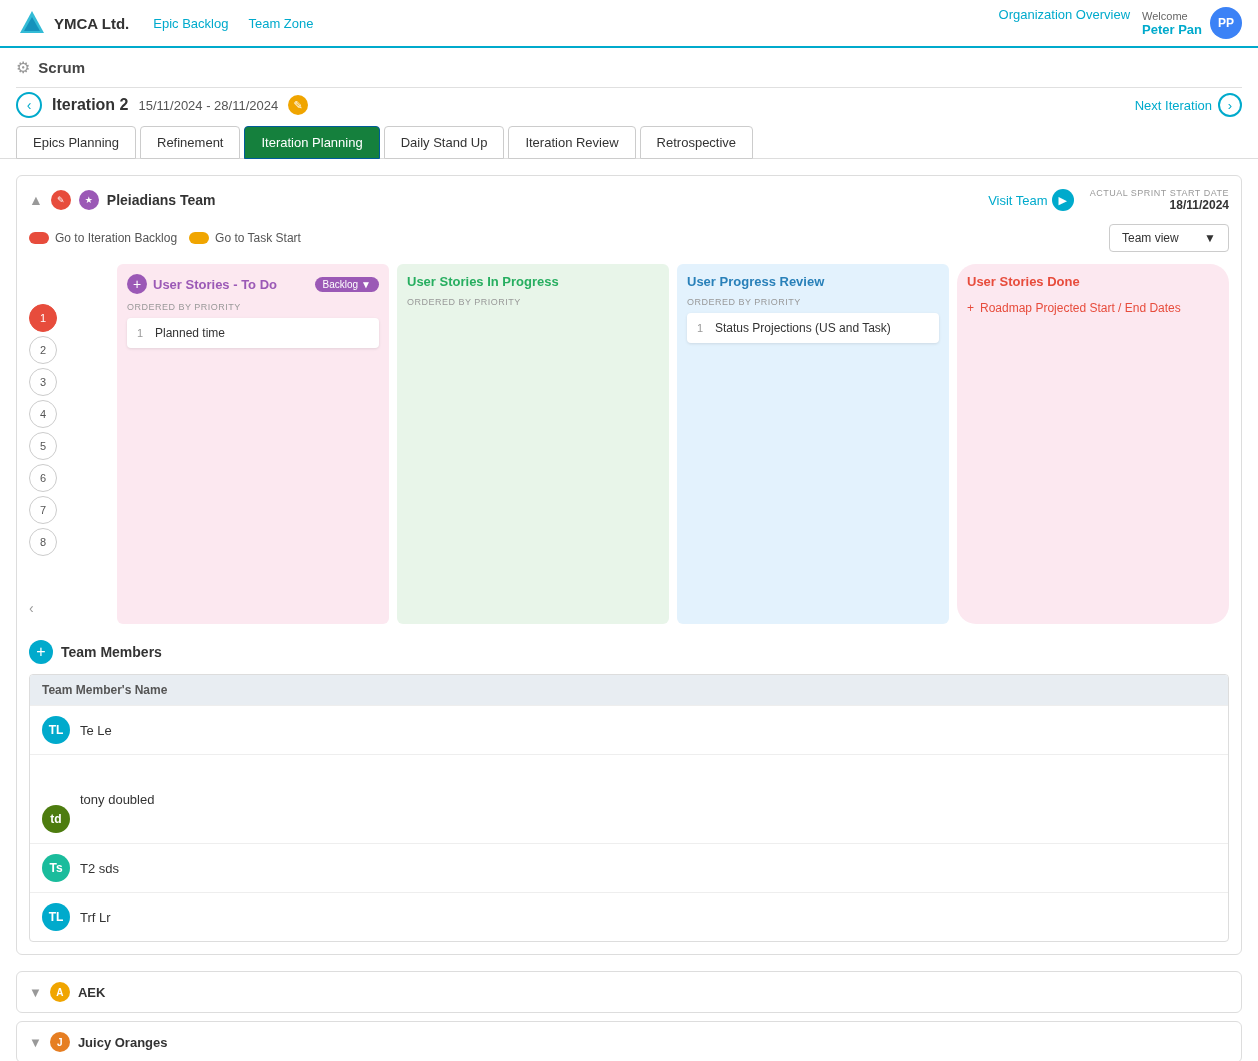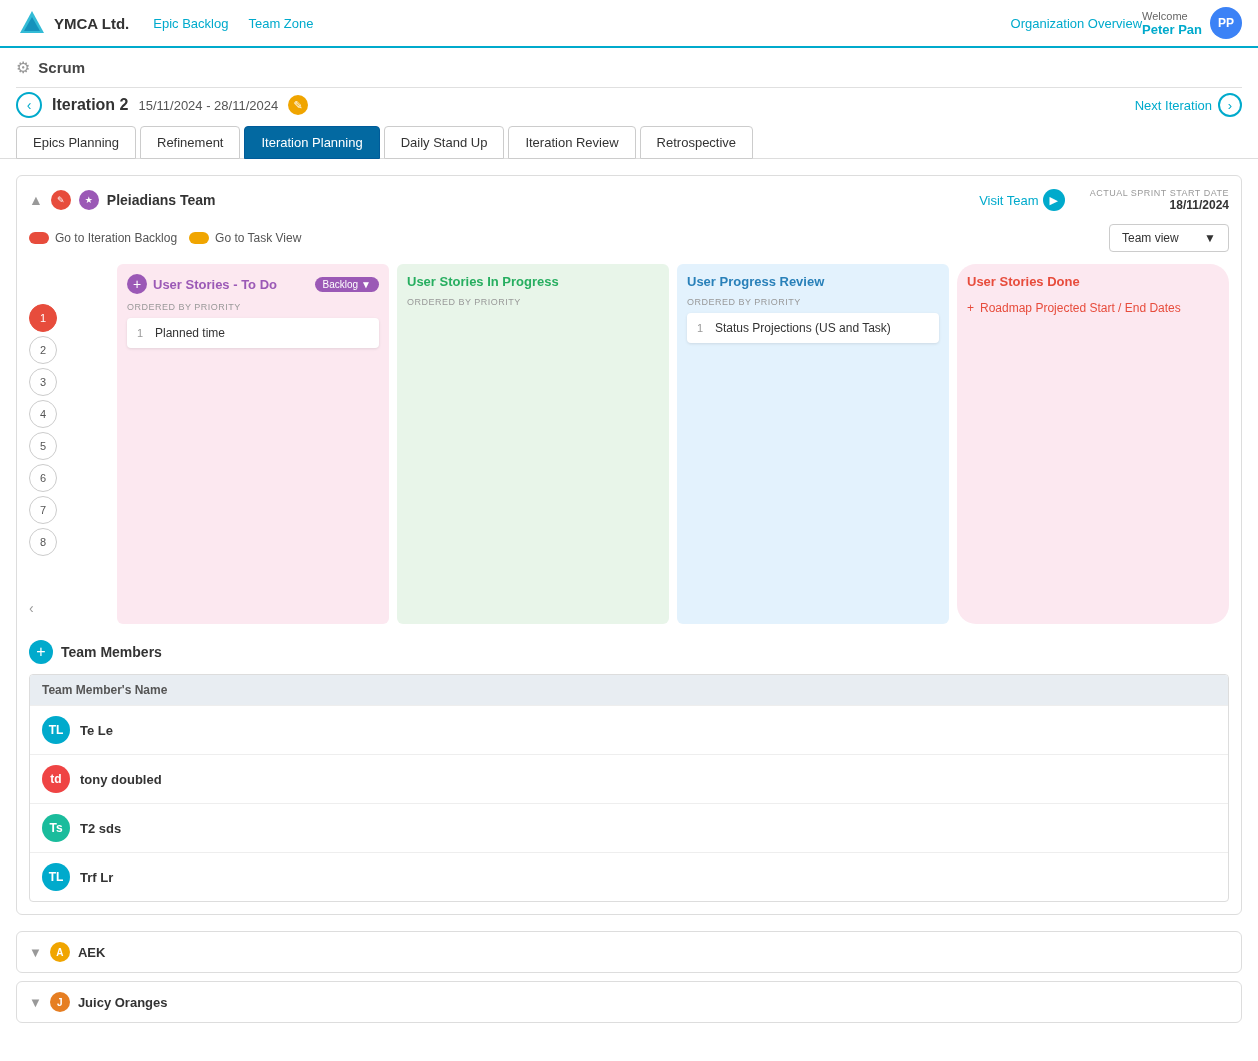--- a/index.html
+++ b/index.html
@@ -5,21 +5,21 @@
     * { box-sizing: border-box; margin: 0; padding: 0; }
     body { font-family: -apple-system, BlinkMacSystemFont, 'Segoe UI', sans-serif; font-size: 13px; color: #333; background: #fff; }
 
     
     .header { display: flex; align-items: center; padding: 0 16px; height: 48px; border-bottom: 2px solid #00aacc; }
     .logo-area { display: flex; align-items: center; gap: 6px; margin-right: 24px; }
     .logo-icon { width: 32px; height: 32px; }
     .logo-text { font-weight: 700; font-size: 15px; color: #333; }
     .nav-links { display: flex; gap: 20px; }
     .nav-link { color: #00aacc; text-decoration: none; font-size: 13px; cursor: pointer; }
-    .header-right { margin-left: auto; display: flex; align-items: center; }
+    .header-right { margin-left: auto; display: flex; align-items: flex-start; gap: 12px; }
     .org-overview { color: #00aacc; font-size: 13px; cursor: pointer; }
     .user-info { display: flex; align-items: center; gap: 8px; }
     .welcome-text { font-size: 11px; color: #666; }
     .user-name { font-size: 13px; color: #00aacc; font-weight: 600; }
     .avatar { width: 32px; height: 32px; border-radius: 50%; background: #3b82f6; display: flex; align-items: center; justify-content: center; color: white; font-size: 12px; font-weight: 700; }
 
     
     .breadcrumb-bar { display: flex; align-items: center; padding: 10px 16px; gap: 8px; }
     .breadcrumb-icon { color: #999; font-size: 16px; }
     .breadcrumb-text { font-size: 15px; font-weight: 600; color: #444; }
@@ -29,34 +29,34 @@
     .nav-btn { width: 26px; height: 26px; border-radius: 50%; background: #fff; border: 2px solid #00aacc; color: #00aacc; display: flex; align-items: center; justify-content: center; cursor: pointer; font-size: 14px; }
     .iteration-title { font-size: 16px; font-weight: 700; color: #333; }
     .iteration-dates { font-size: 13px; color: #555; }
     .edit-icon { width: 20px; height: 20px; border-radius: 50%; background: #f0a500; display: flex; align-items: center; justify-content: center; color: white; font-size: 11px; cursor: pointer; }
     .next-iteration { margin-left: auto; display: flex; align-items: center; gap: 6px; color: #00aacc; font-size: 13px; cursor: pointer; }
     .next-btn { width: 24px; height: 24px; border-radius: 50%; border: 2px solid #00aacc; color: #00aacc; display: flex; align-items: center; justify-content: center; font-size: 13px; cursor: pointer; }
 
     
     .tabs-bar { display: flex; gap: 4px; padding: 0 16px 0; border-bottom: 1px solid #ddd; }
     .tab { padding: 8px 16px; border: 1px solid #ccc; border-radius: 4px 4px 0 0; font-size: 13px; cursor: pointer; background: #fff; color: #333; margin-bottom: -1px; }
-    .tab.active { background: #0369a1; color: white; border-color: #005b99; }
+    .tab.active { background: #15803d; color: white; border-color: #005b99; }
 
     
     .main { padding: 16px; }
 
     
     .team-section { border: 1px solid #ddd; border-radius: 6px; padding: 12px; margin-bottom: 16px; background: #fff; }
     .team-header { display: flex; align-items: center; justify-content: space-between; margin-bottom: 12px; }
     .team-header-left { display: flex; align-items: center; gap: 8px; }
     .collapse-btn { color: #999; cursor: pointer; font-size: 14px; }
     .team-icon-circle { width: 20px; height: 20px; border-radius: 50%; background: #e74c3c; display: flex; align-items: center; justify-content: center; color: white; font-size: 9px; }
     .team-icon-purple { width: 20px; height: 20px; border-radius: 50%; background: #9b59b6; display: flex; align-items: center; justify-content: center; color: white; font-size: 9px; }
     .team-name { font-size: 14px; font-weight: 600; color: #333; }
-    .team-header-right { display: flex; align-items: center; gap: 25px; }
+    .team-header-right { display: flex; align-items: center; gap: 16px; }
     .visit-team { color: #00aacc; font-size: 13px; cursor: pointer; display: flex; align-items: center; gap: 4px; }
     .sprint-date { text-align: right; }
     .sprint-date-label { font-size: 9px; color: #999; text-transform: uppercase; letter-spacing: 0.5px; }
     .sprint-date-value { font-size: 12px; color: #333; font-weight: 600; }
 
     
     .action-row { display: flex; align-items: center; justify-content: space-between; margin-bottom: 12px; }
     .action-btns { display: flex; gap: 12px; align-items: center; }
     .action-btn-red { display: flex; align-items: center; gap: 6px; font-size: 12px; color: #555; cursor: pointer; }
     .btn-dot-red { width: 20px; height: 12px; border-radius: 6px; background: #e74c3c; }
@@ -95,23 +95,23 @@
     .team-members-section { margin-top: 16px; }
     .section-header { display: flex; align-items: center; gap: 8px; margin-bottom: 10px; }
     .add-circle-btn { width: 24px; height: 24px; border-radius: 50%; background: #00aacc; color: white; display: flex; align-items: center; justify-content: center; font-size: 16px; cursor: pointer; }
     .section-title { font-size: 14px; font-weight: 600; color: #333; }
 
     .members-table { width: 100%; border: 1px solid #ddd; border-radius: 4px; overflow: hidden; }
     .members-header { background: #e8edf2; padding: 8px 12px; font-size: 12px; font-weight: 700; color: #555; }
     .member-row { display: flex; align-items: center; gap: 10px; padding: 10px 12px; border-top: 1px solid #eee; }
     .member-avatar { width: 28px; height: 28px; border-radius: 50%; display: flex; align-items: center; justify-content: center; color: white; font-size: 12px; font-weight: 700; }
     .avatar-tl { background: #00aacc; }
-    .avatar-td { background: #ef4444; }
+    .avatar-td { background: #4d7c0f; margin-top: 40px; }
     .avatar-ts { background: #1abc9c; }
-    .member-name { font-size: 13px; color: #333; font-weight: bold; }
+    .member-name { font-size: 13px; color: #333; }
 
     
     .collapsed-team { border: 1px solid #ddd; border-radius: 6px; padding: 10px 12px; margin-bottom: 8px; display: flex; align-items: center; gap: 8px; }
     .collapsed-team-icon { width: 20px; height: 20px; border-radius: 50%; display: flex; align-items: center; justify-content: center; color: white; font-size: 10px; font-weight: 700; }
     .icon-aek { background: #f0a500; }
     .icon-juicy { background: #e67e22; }
     .collapsed-icon-btn { color: #999; cursor: pointer; }
     .collapsed-team-name { font-size: 13px; font-weight: 600; color: #333; }
 
     .divider { height: 1px; background: #e0e0e0; margin: 0 16px; }
@@ -196,21 +196,21 @@
     </div>
 
     <div class="action-row">
       <div class="action-btns">
         <div class="action-btn-red">
           <div class="btn-dot-red"></div>
           <span>Go to Iteration Backlog</span>
         </div>
         <div class="action-btn-red">
           <div class="btn-dot-orange"></div>
-          <span>Go to Task View</span>
+          <span>Go to Task Start</span>
         </div>
       </div>
       <div class="team-view-dropdown">
         <span>Team view</span>
         <span>▼</span>
       </div>
     </div>
 
     <div class="kanban">
 

